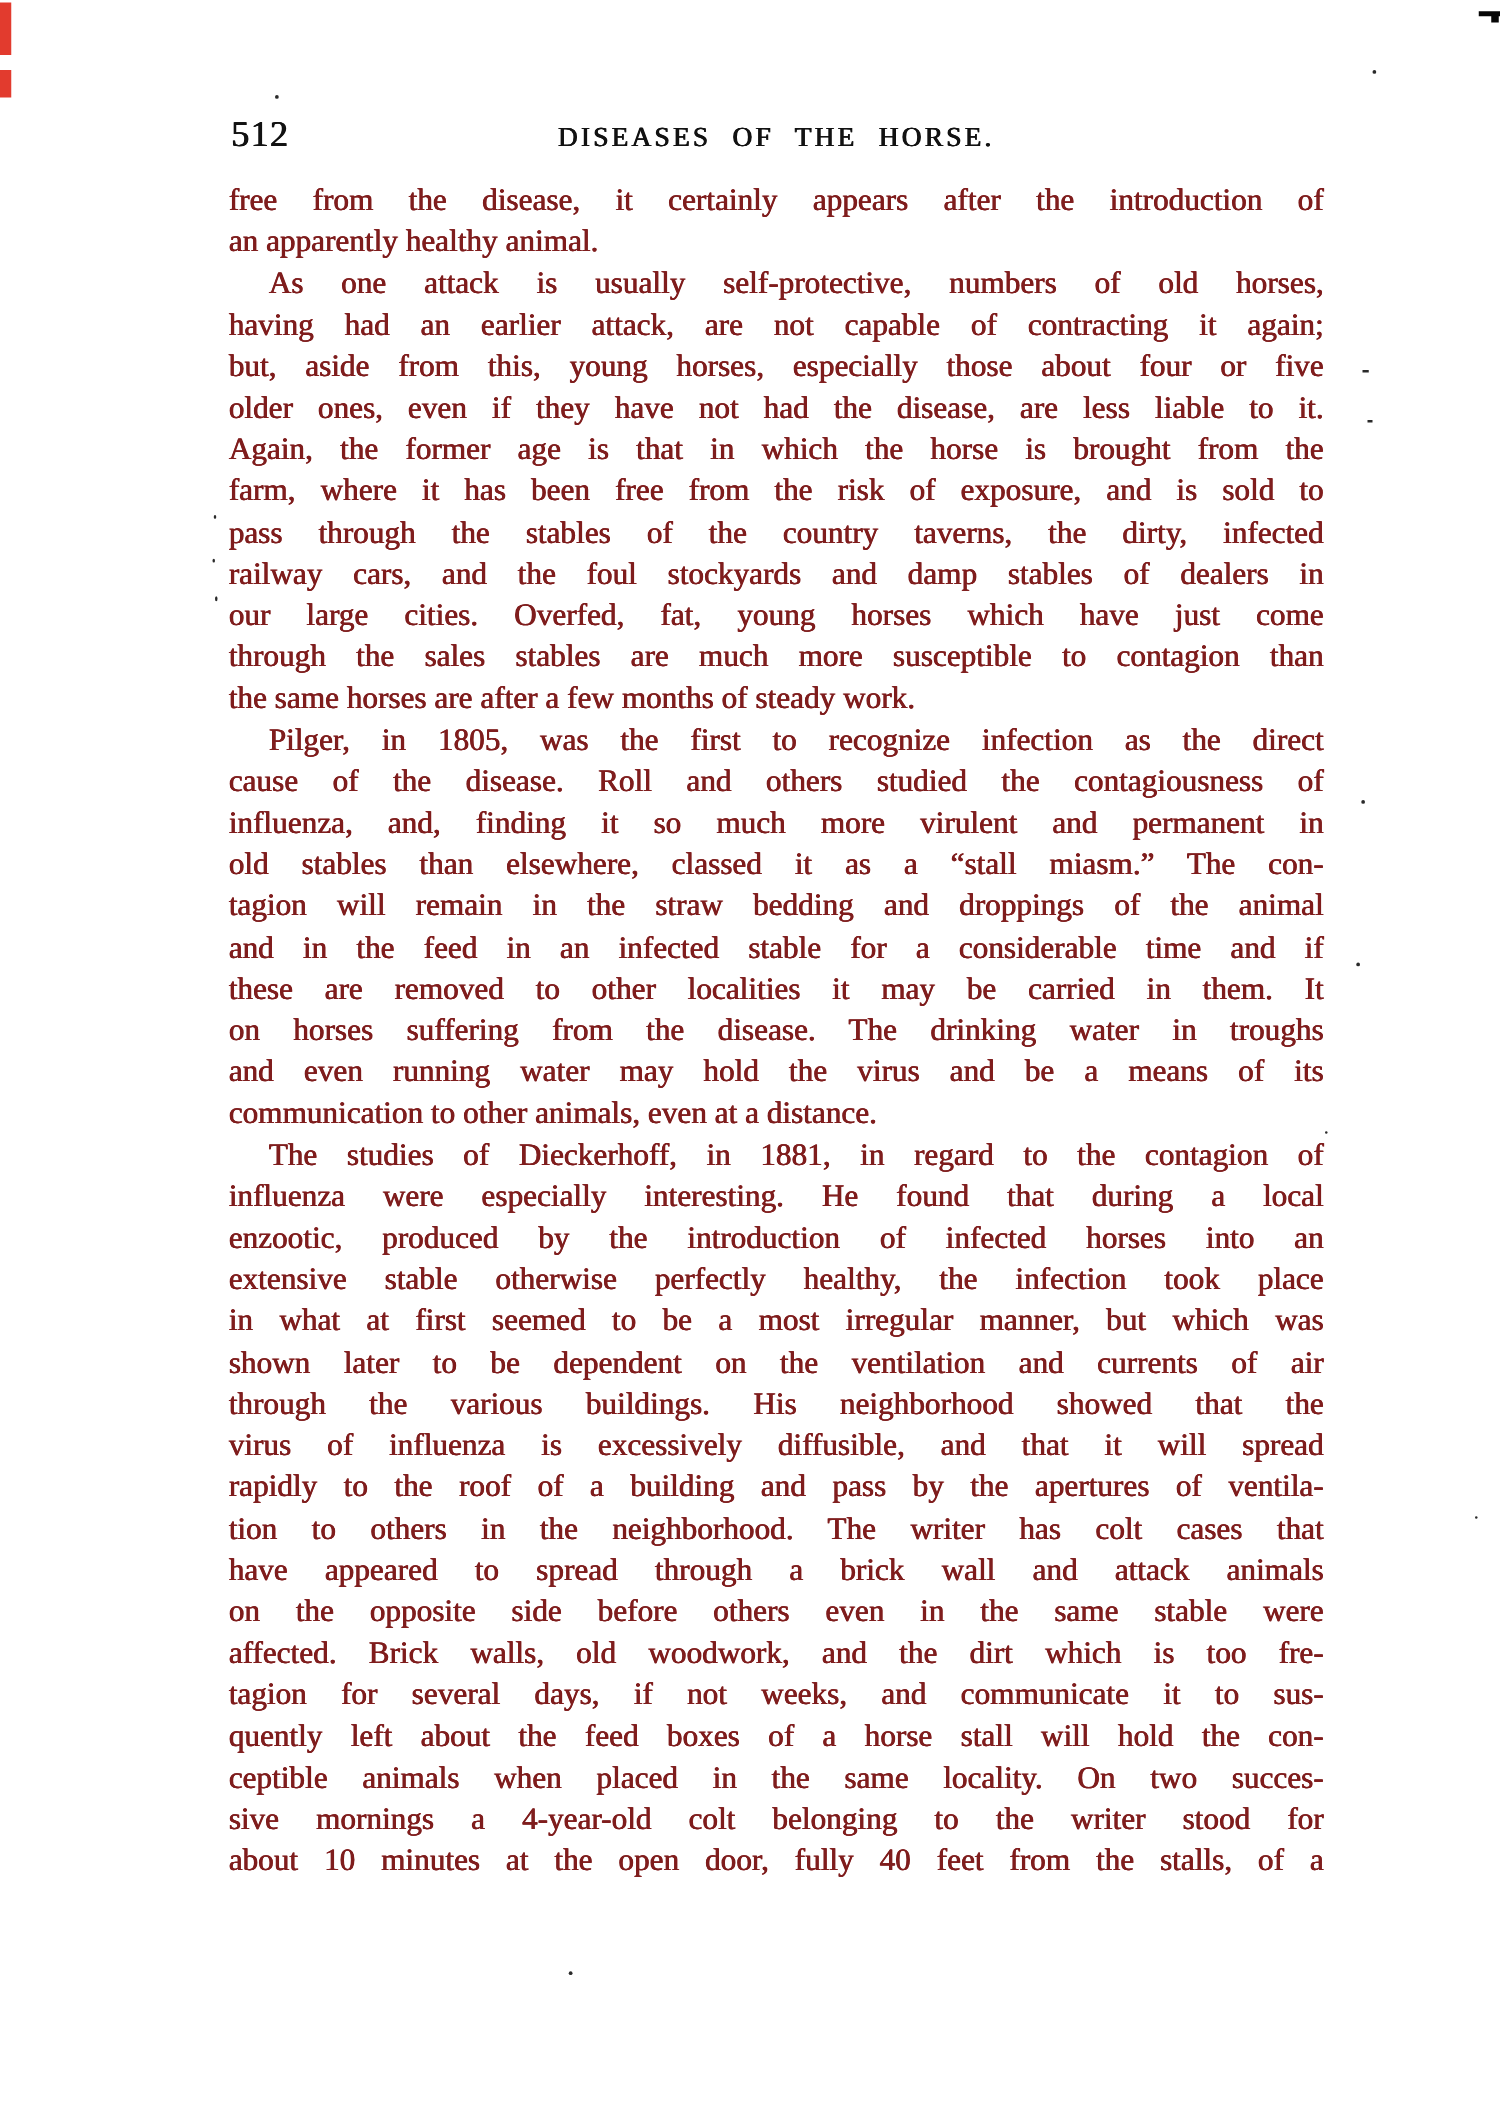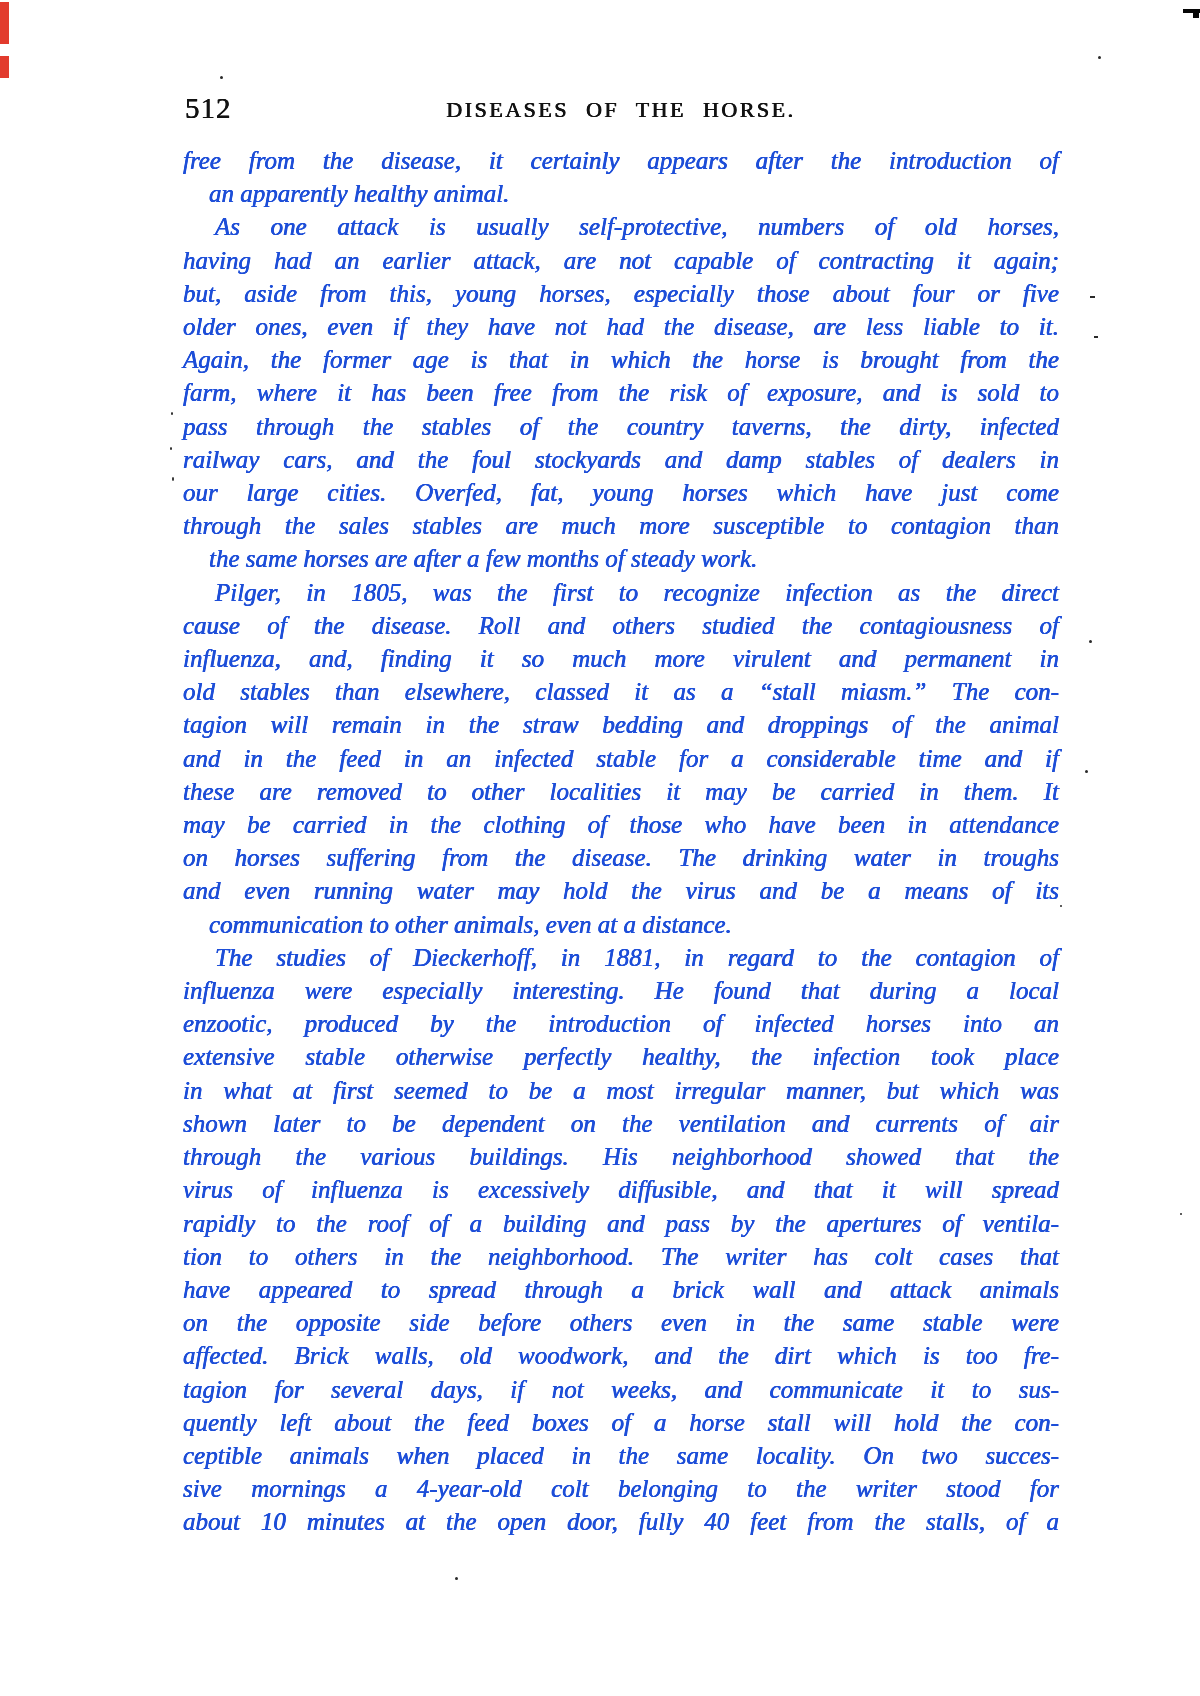--- a/index.html
+++ b/index.html
@@ -19,24 +19,24 @@
   .corner-mark::after{content:"";position:absolute;right:1px;top:3px;width:6px;height:6px;background:#060606;}
   
   .header{position:absolute;left:183px;top:92px;width:876px;height:40px;}
   .pagenum{position:absolute;left:2px;top:0;font-size:29px;letter-spacing:1px;
     text-shadow:0.35px 0 0 currentColor,-0.35px 0 0 currentColor;}
   .running-title{position:absolute;left:50%;transform:translateX(-50%);top:5px;
     font-size:22px;letter-spacing:2.5px;word-spacing:9px;white-space:nowrap;
     text-shadow:0.35px 0 0 currentColor,-0.35px 0 0 currentColor;}
   
   .bodytext{position:absolute;left:183px;top:144px;width:876px;
-    font-size:25px;line-height:33.2px;color:#1d4ed8;
-    text-shadow:0.3px 0 0 currentColor,-0.3px 0 0 currentColor;font-style:italic;}
+    font-size:25px;line-height:33.2px;color:#7f1d1d;
+    text-shadow:0.3px 0 0 currentColor,-0.3px 0 0 currentColor;}
   .line{text-align:justify;text-align-last:justify;}
-  .line.noj{text-align-last:left;margin-left:26px;}
+  .line.noj{text-align-last:left;}
   .line.ind{text-indent:32px;}
   
   .speck{position:absolute;background:#2a2a2a;border-radius:50%;}
 </style>
 </head>
 <body>
 
 <div class="page">
 
   <div class="redbar b1"></div>
@@ -62,21 +62,20 @@
       <div class="line">our large cities.  Overfed, fat, young horses which have just come</div>
       <div class="line">through the sales stables are much more susceptible to contagion than</div>
       <div class="line noj">the same horses are after a few months of steady work.</div>
       <div class="line ind">Pilger, in 1805, was the first to recognize infection as the direct</div>
       <div class="line">cause of the disease.  Roll and others studied the contagiousness of</div>
       <div class="line">influenza, and, finding it so much more virulent and permanent in</div>
       <div class="line">old stables than elsewhere, classed it as a “stall miasm.”  The con-</div>
       <div class="line">tagion will remain in the straw bedding and droppings of the animal</div>
       <div class="line">and in the feed in an infected stable for a considerable time and if</div>
       <div class="line">these are removed to other localities it may be carried in them.  It</div>
-      <div class="line">may be carried in the clothing of those who have been in attendance</div>
       <div class="line">on horses suffering from the disease.  The drinking water in troughs</div>
       <div class="line">and even running water may hold the virus and be a means of its</div>
       <div class="line noj">communication to other animals, even at a distance.</div>
       <div class="line ind">The studies of Dieckerhoff, in 1881, in regard to the contagion of</div>
       <div class="line">influenza were especially interesting.  He found that during a local</div>
       <div class="line">enzootic, produced by the introduction of infected horses into an</div>
       <div class="line">extensive stable otherwise perfectly healthy, the infection took place</div>
       <div class="line">in what at first seemed to be a most irregular manner, but which was</div>
       <div class="line">shown later to be dependent on the ventilation and currents of air</div>
       <div class="line">through the various buildings.  His neighborhood showed that the</div>

